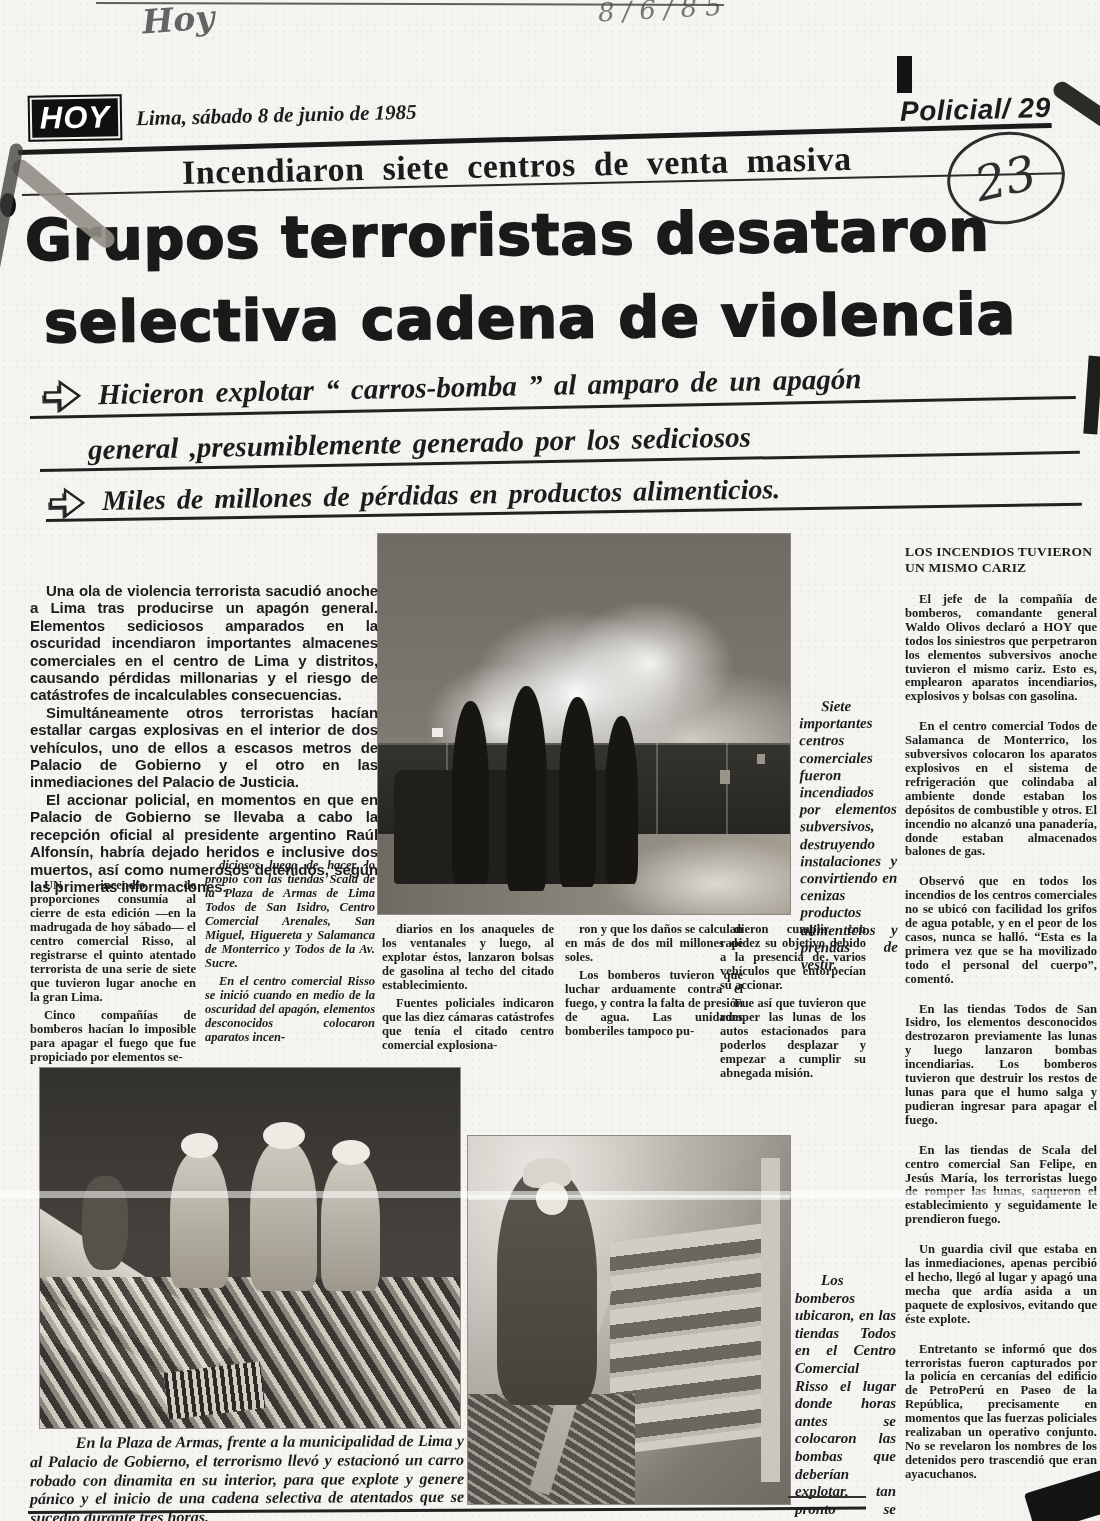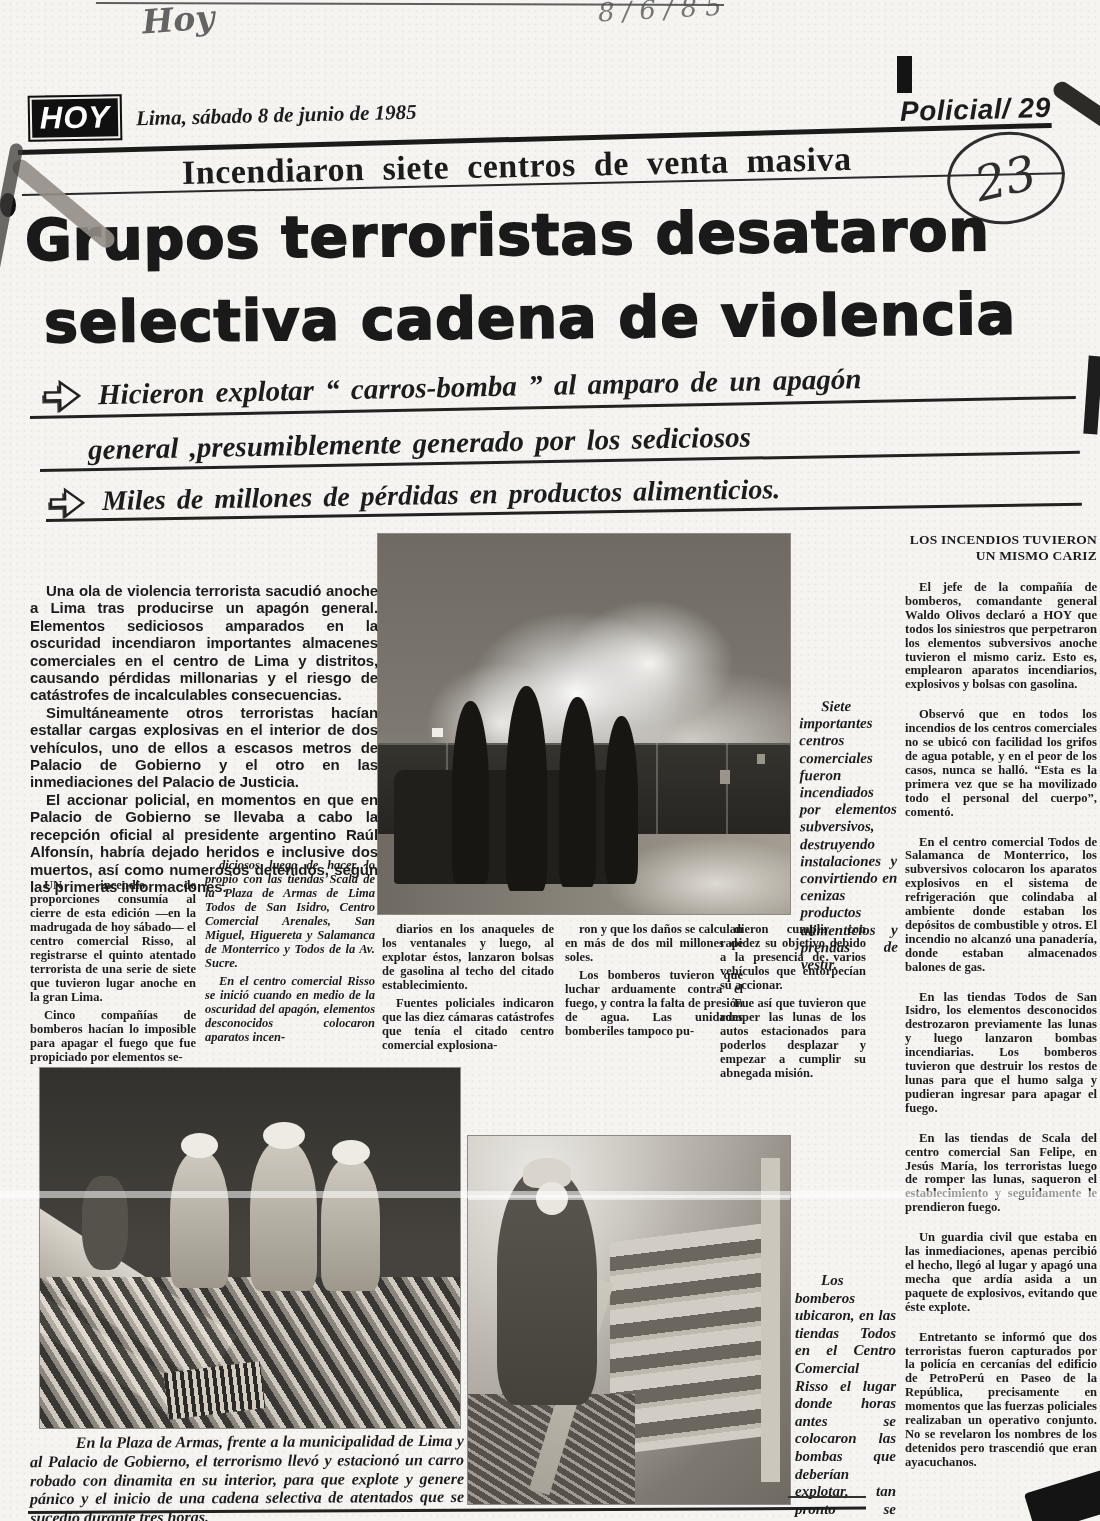--- a/index.html
+++ b/index.html
@@ -53,21 +53,21 @@
   .smallcol{font-size:12.5px;line-height:14px;font-weight:bold;text-align:justify;overflow:hidden;}
   .smallcol p{margin:0 0 4px 0;text-indent:14px;}
   .col-a{left:30px;top:878px;width:166px;height:192px;}
   .col-b{left:205px;top:858px;width:170px;height:192px;font-style:italic;}
   .col-c{left:382px;top:922px;width:172px;height:214px;}
   .col-d{left:565px;top:922px;width:178px;height:214px;}
   .col-e{left:720px;top:922px;width:146px;height:228px;}
   .caption-side{left:800px;top:698px;width:97px;font-size:15px;line-height:17.2px;font-weight:bold;font-style:italic;text-align:justify;transform:rotate(-.4deg);}
   .caption-side p{margin:0;text-indent:22px;}
   .right-col{left:905px;top:532px;width:192px;height:975px;overflow:hidden;font-size:12.6px;line-height:13.9px;font-weight:bold;text-align:justify;}
-  .right-col h4{margin:0 0 18px 0;font-size:13.5px;line-height:15.5px;text-align:right;letter-spacing:.2px;font-family:Liberation Serif, serif;}
+  .right-col h4{margin:12px 0 18px 0;font-size:13.5px;line-height:15.5px;text-align:left;letter-spacing:.2px;font-family:Liberation Serif, serif;}
   .right-col p{margin:16px 0 11px 0;text-indent:14px;}
   .caption-bl{left:30px;top:1433px;width:434px;font-size:16px;line-height:18.8px;font-weight:bold;font-style:italic;text-align:justify;transform:rotate(-.3deg);}
   .caption-bl p{margin:0;text-indent:46px;}
   .caption-bm{left:795px;top:1272px;width:101px;font-size:15px;line-height:17.6px;font-weight:bold;font-style:italic;text-align:justify;}
   .caption-bm p{margin:0;text-indent:26px;}
   .bottom-rule{left:28px;top:1511px;width:838px;height:3px;background:#222;transform:rotate(-.3deg);transform-origin:left center;}
   .bm-caption-rule{left:788px;top:1496px;width:78px;height:2px;background:#333;}
   
   .photo{overflow:hidden;box-shadow:0 0 0 1px rgba(70,68,64,.6);}
   .photo-top{left:378px;top:534px;width:412px;height:380px;background:linear-gradient(#6f6b64,#7d7870 52%,#89847b 60%);}
@@ -199,22 +199,22 @@
     <div class="pt-fig" style="left:55%;top:48%;width:8%;height:44%;"></div>
   </div>
 
   <div class="abs caption-side">
     <p>Siete importantes centros comerciales fueron incendiados por elementos subversivos, destruyendo instalaciones y convirtiendo en cenizas productos alimenticios y prendas de vestir.</p>
   </div>
 
   <div class="abs right-col">
     <h4>LOS INCENDIOS TUVIERON UN MISMO CARIZ</h4>
     <p>El jefe de la compañía de bomberos, comandante general Waldo Olivos declaró a HOY que todos los siniestros que perpetraron los elementos subversivos anoche tuvieron el mismo cariz. Esto es, emplearon aparatos incendiarios, explosivos y bolsas con gasolina.</p>
+    <p>En el centro comercial Todos de Salamanca de Monterrico, los subversivos colocaron los aparatos explosivos en el sistema de refrigeración que colindaba al ambiente donde estaban los depósitos de combustible y otros. El incendio no alcanzó una panadería, donde estaban almacenados balones de gas.</p>
     <p>Observó que en todos los incendios de los centros comerciales no se ubicó con facilidad los grifos de agua potable, y en el peor de los casos, nunca se halló. “Esta es la primera vez que se ha movilizado todo el personal del cuerpo”, comentó.</p>
-    <p>En el centro comercial Todos de Salamanca de Monterrico, los subversivos colocaron los aparatos explosivos en el sistema de refrigeración que colindaba al ambiente donde estaban los depósitos de combustible y otros. El incendio no alcanzó una panadería, donde estaban almacenados balones de gas.</p>
     <p>En las tiendas Todos de San Isidro, los elementos desconocidos destrozaron previamente las lunas y luego lanzaron bombas incendiarias. Los bomberos tuvieron que destruir los restos de lunas para que el humo salga y pudieran ingresar para apagar el fuego.</p>
     <p>En las tiendas de Scala del centro comercial San Felipe, en Jesús María, los terroristas luego de romper las lunas, saqueron el establecimiento y seguidamente le prendieron fuego.</p>
     <p>Un guardia civil que estaba en las inmediaciones, apenas percibió el hecho, llegó al lugar y apagó una mecha que ardía asida a un paquete de explosivos, evitando que éste explote.</p>
     <p>Entretanto se informó que dos terroristas fueron capturados por la policía en cercanías del edificio de PetroPerú en Paseo de la República, precisamente en momentos que las fuerzas policiales realizaban un operativo conjunto. No se revelaron los nombres de los detenidos pero trascendió que eran ayacuchanos.</p>
   </div>
 
   <div class="abs smallcol col-c">
     <p>diarios en los anaqueles de los ventanales y luego, al explotar éstos, lanzaron bolsas de gasolina al techo del citado establecimiento.</p>
     <p>Fuentes policiales indicaron que las diez cámaras catástrofes que tenía el citado centro comercial explosiona-</p>
   </div>

